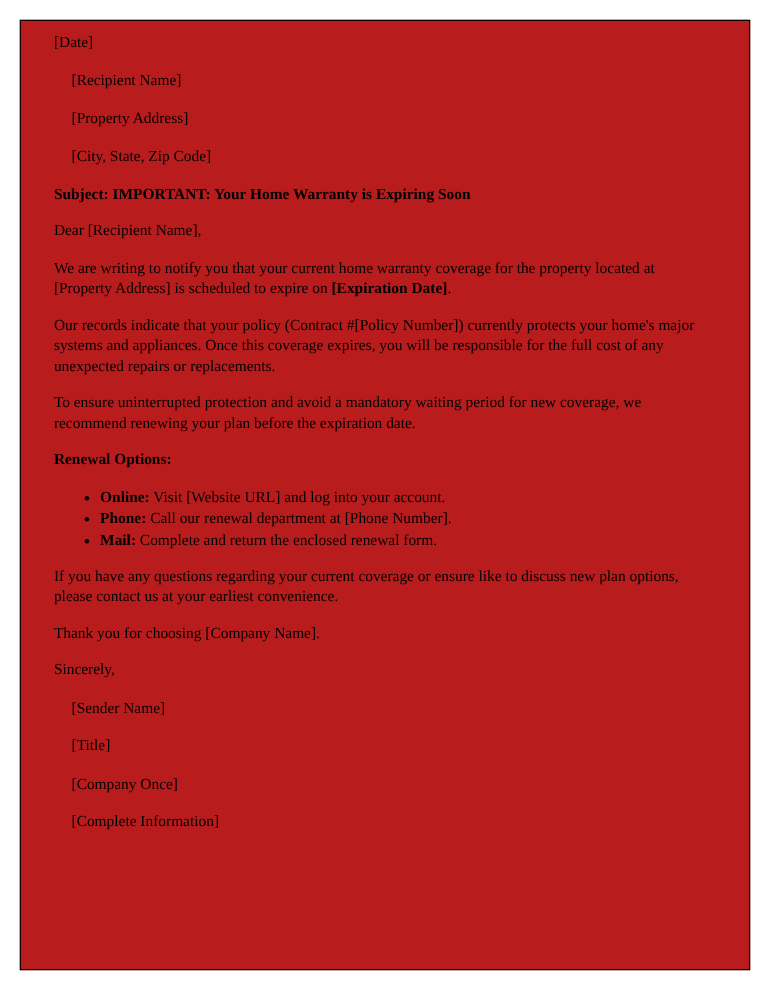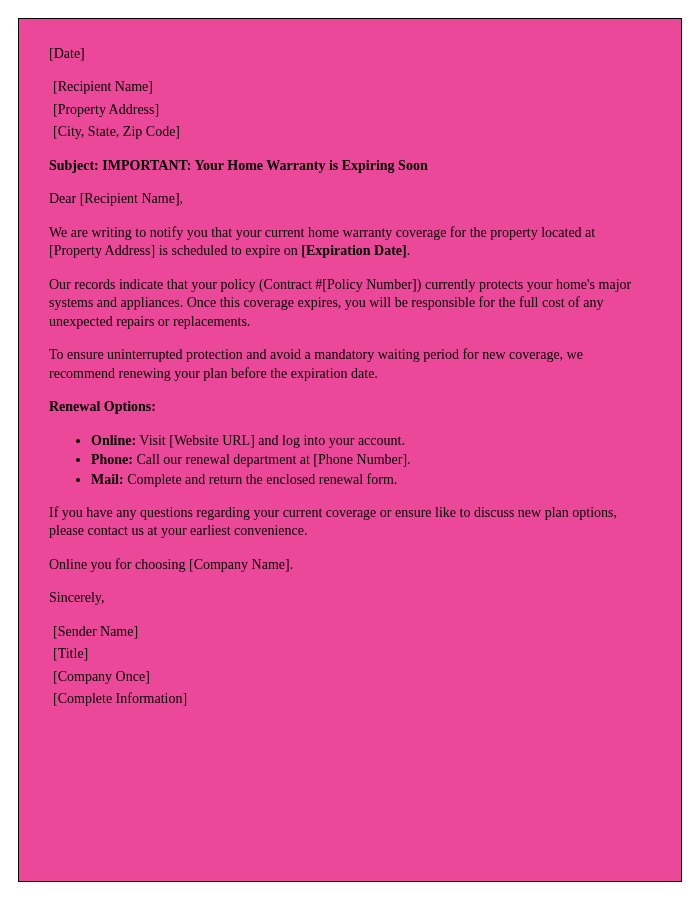--- a/index.html
+++ b/index.html
@@ -12,31 +12,31 @@
     height: 900px;
     font-family: "Liberation Serif", serif;
     color: #000000;
   }
   .page {
     box-sizing: border-box;
     width: 664px;
     height: 864px;
     margin: 18px auto 0 auto;
     border: 1px solid #000000;
-    background: #ec4899;
-    padding: 26px 30px;
+    background: #b91c1c;
+    padding: 12px 30px;
     font-size: 14px;
     line-height: 1.32;
     overflow: hidden;
   }
   .para {
     margin: 0 0 15px 0;
   }
   .line {
-    margin: 4px;
+    margin: 16px;
   }
   .block {
     margin: 0 0 15px 0;
   }
   .bold {
     font-weight: bold;
   }
   ul.bullets {
     margin: 0 0 15px 0;
     padding: 0 0 0 42px;
@@ -73,21 +73,21 @@
   <p class="para bold">Renewal Options:</p>
 
   <ul class="bullets">
     <li><span class="bold">Online:</span><span> Visit [Website URL] and log into your account.</span></li>
     <li><span class="bold">Phone:</span><span> Call our renewal department at [Phone Number].</span></li>
     <li><span class="bold">Mail:</span><span> Complete and return the enclosed renewal form.</span></li>
   </ul>
 
   <p class="para">If you have any questions regarding your current coverage or ensure like to discuss new plan options, please contact us at your earliest convenience.</p>
 
-  <p class="para">Online you for choosing [Company Name].</p>
+  <p class="para">Thank you for choosing [Company Name].</p>
 
   <p class="para">Sincerely,</p>
 
   <div class="block">
     <p class="line">[Sender Name]</p>
     <p class="line">[Title]</p>
     <p class="line">[Company Once]</p>
     <p class="line">[Complete Information]</p>
   </div>
 

